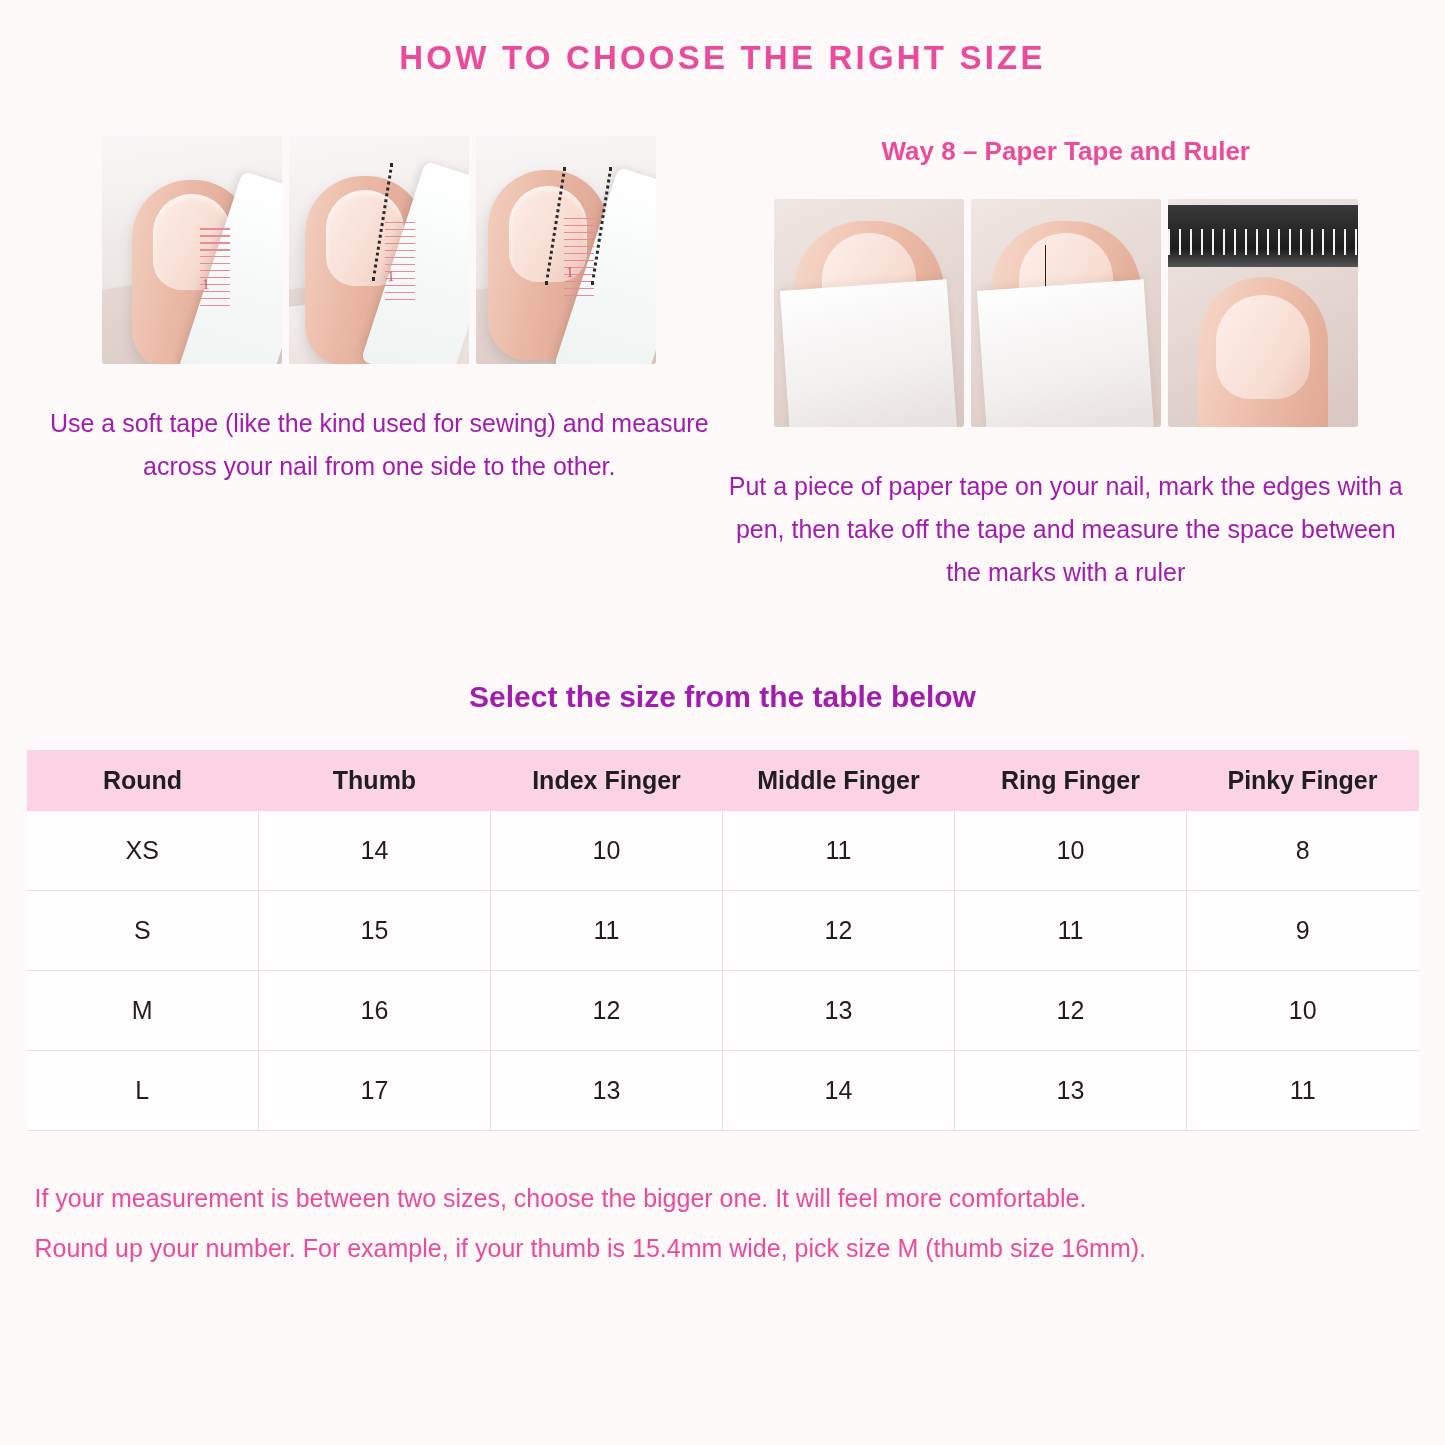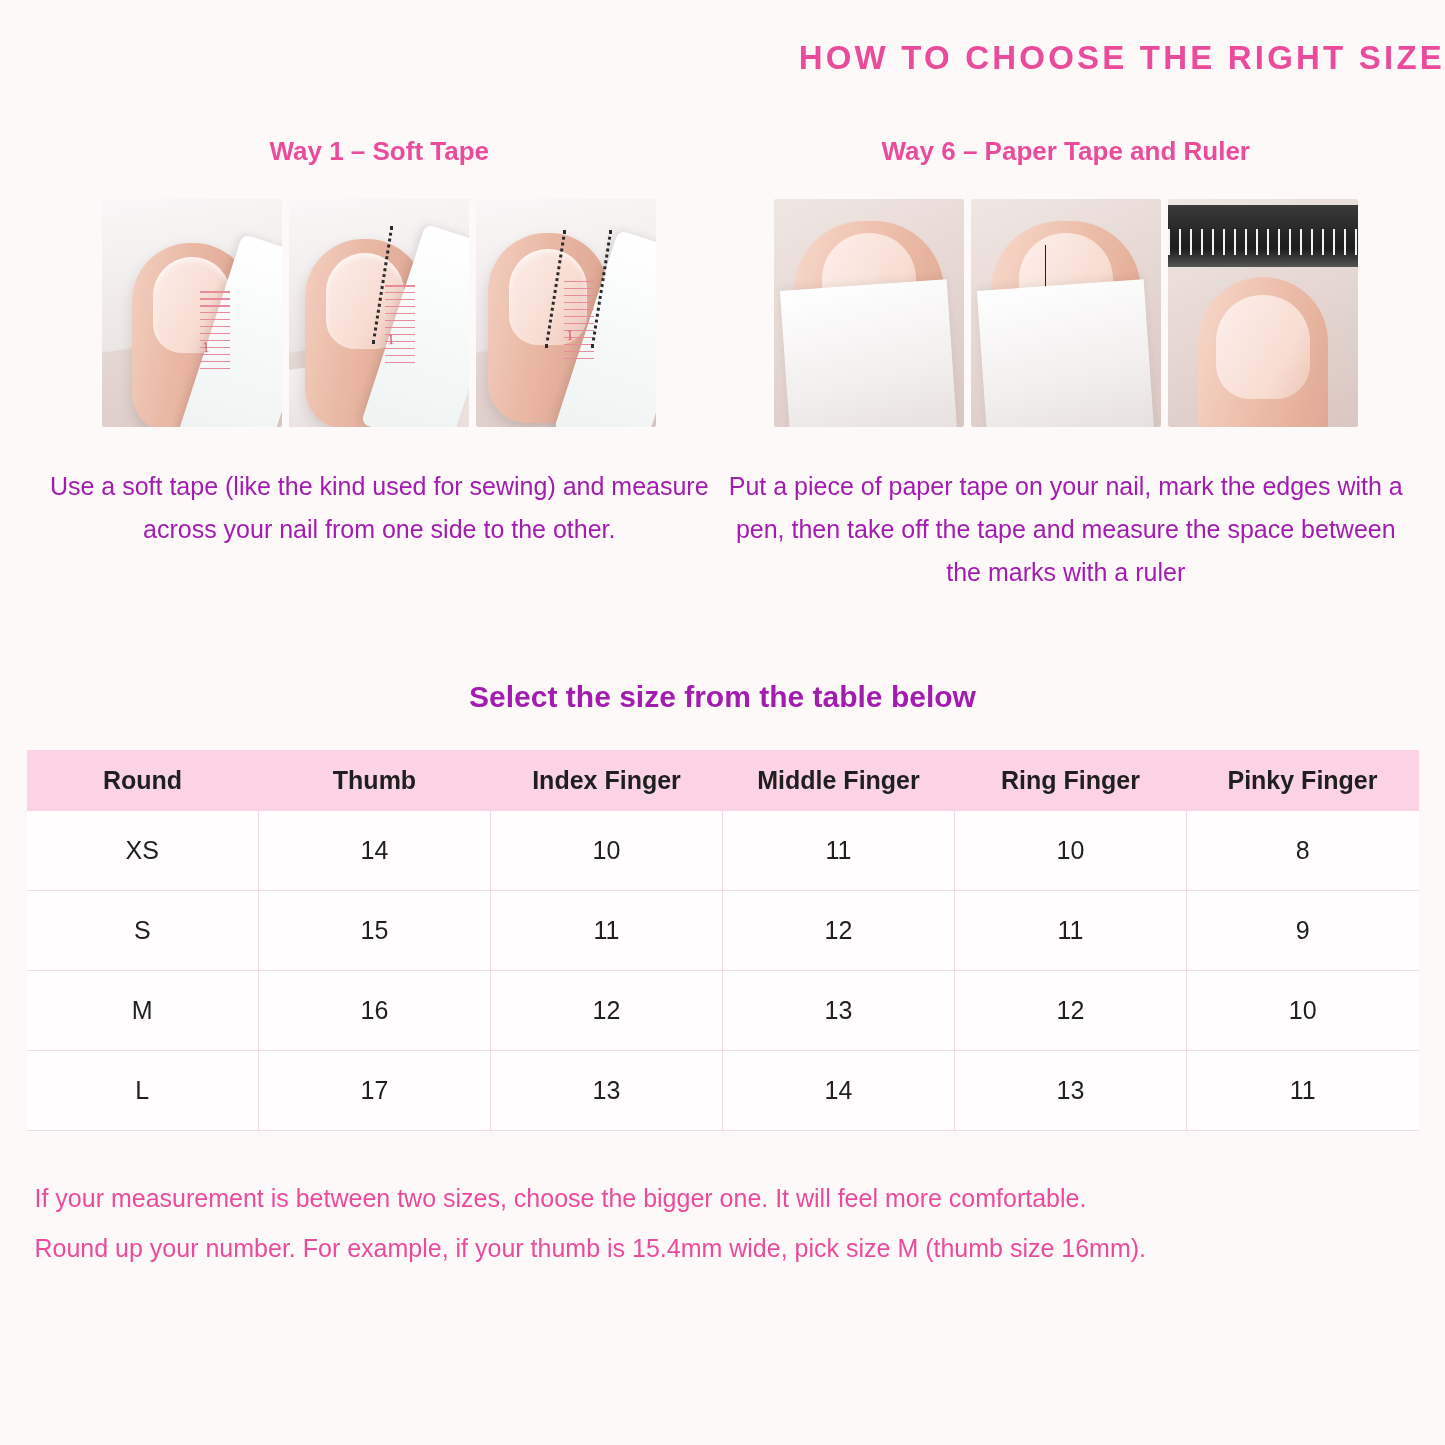--- a/index.html
+++ b/index.html
@@ -17,21 +17,21 @@
   }
   .page {
     position: relative;
     width: 1445px;
     height: 1445px;
     background: #fdf9f9;
   }
 
   
   .main-title {
-    text-align: right;
+    text-align: center;
     font-size: 33px;
     font-weight: bold;
     letter-spacing: 3.2px;
     color: #ea4c9b;
     padding-top: 38px;
     line-height: 1.2;
   }
 
   
   .ways {
@@ -256,21 +256,20 @@
 </head>
 <body>
 
 <div class="page">
 
   <div class="main-title">HOW TO CHOOSE THE RIGHT SIZE</div>
 
   <div class="ways">
 
     <div class="way way1">
-      <div class="way-title">Way 1 – Soft Tape</div>
 
       <div class="photo-row">
         <div class="photo">
           <div class="ph-bg"></div>
           <div class="ph-towel"></div>
           <div class="ph-finger" style="top:44px;"></div>
           <div class="ph-nail" style="top:58px;"></div>
           <div class="ph-measure" style="right:-18px;top:44px;"></div>
           <div class="ph-ticks" style="left:98px;top:92px;"></div>
           <div class="ph-num" style="left:100px;top:140px;">1</div>
@@ -296,21 +295,21 @@
           <div class="ph-num" style="left:90px;top:128px;">1</div>
           <div class="ph-dots" style="left:78px;top:30px;"></div>
           <div class="ph-dots" style="left:124px;top:30px;"></div>
         </div>
       </div>
 
       <div class="way-caption">Use a soft tape (like the kind used for sewing) and measure across your nail from one side to the other.</div>
     </div>
 
     <div class="way way2">
-      <div class="way-title">Way 6 – Paper Tape and Ruler</div>
+      <div class="way-title">Way 8 – Paper Tape and Ruler</div>
 
       <div class="photo-row">
         <div class="photo">
           <div class="ph-bg"></div>
           <div class="ph-thumbbig" style="bottom:36px;"></div>
           <div class="ph-thumbnail-plate" style="top:34px;"></div>
           <div class="ph-whitetape"></div>
         </div>
         <div class="photo">
           <div class="ph-bg"></div>

